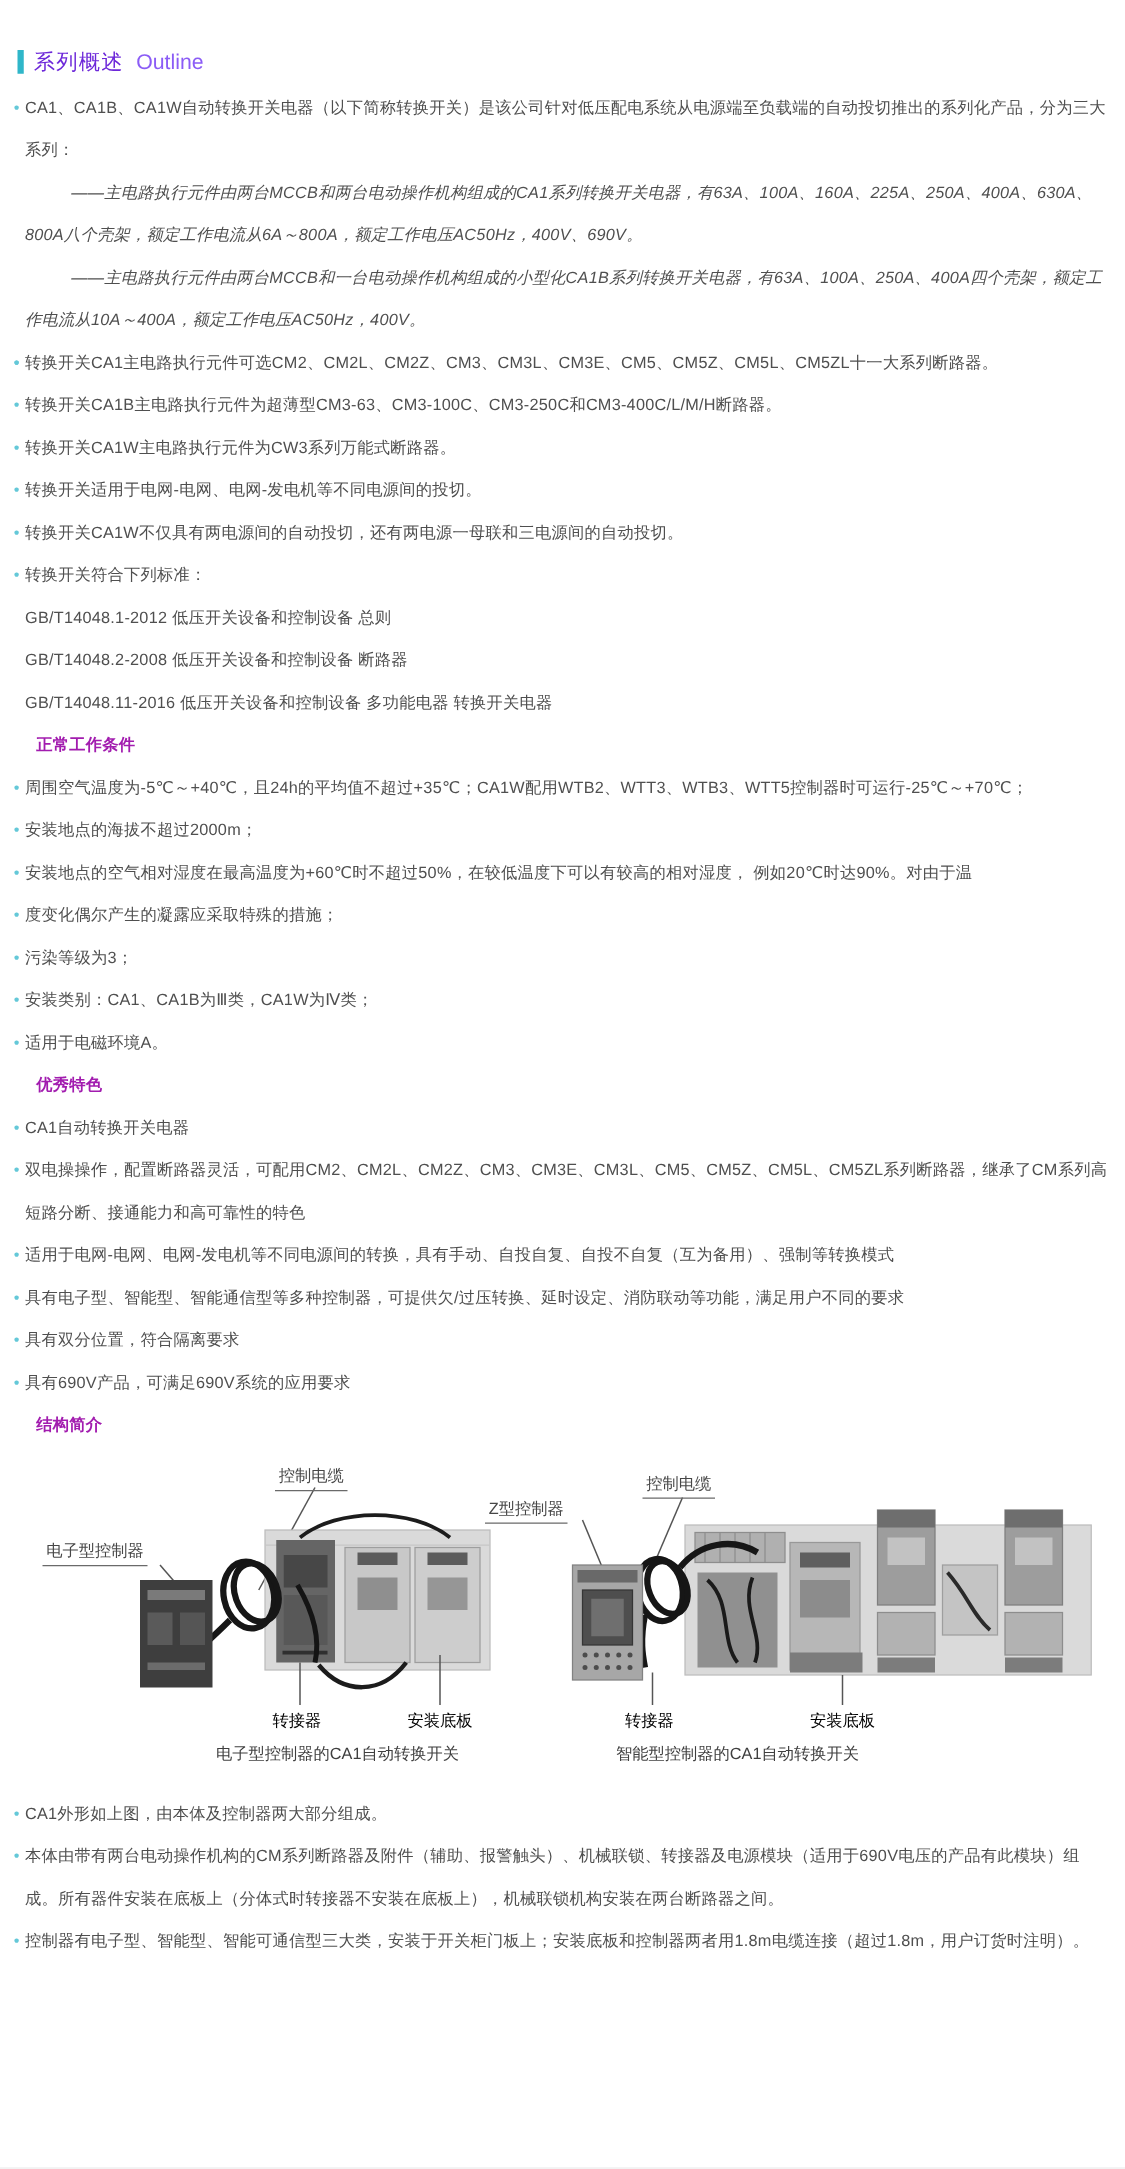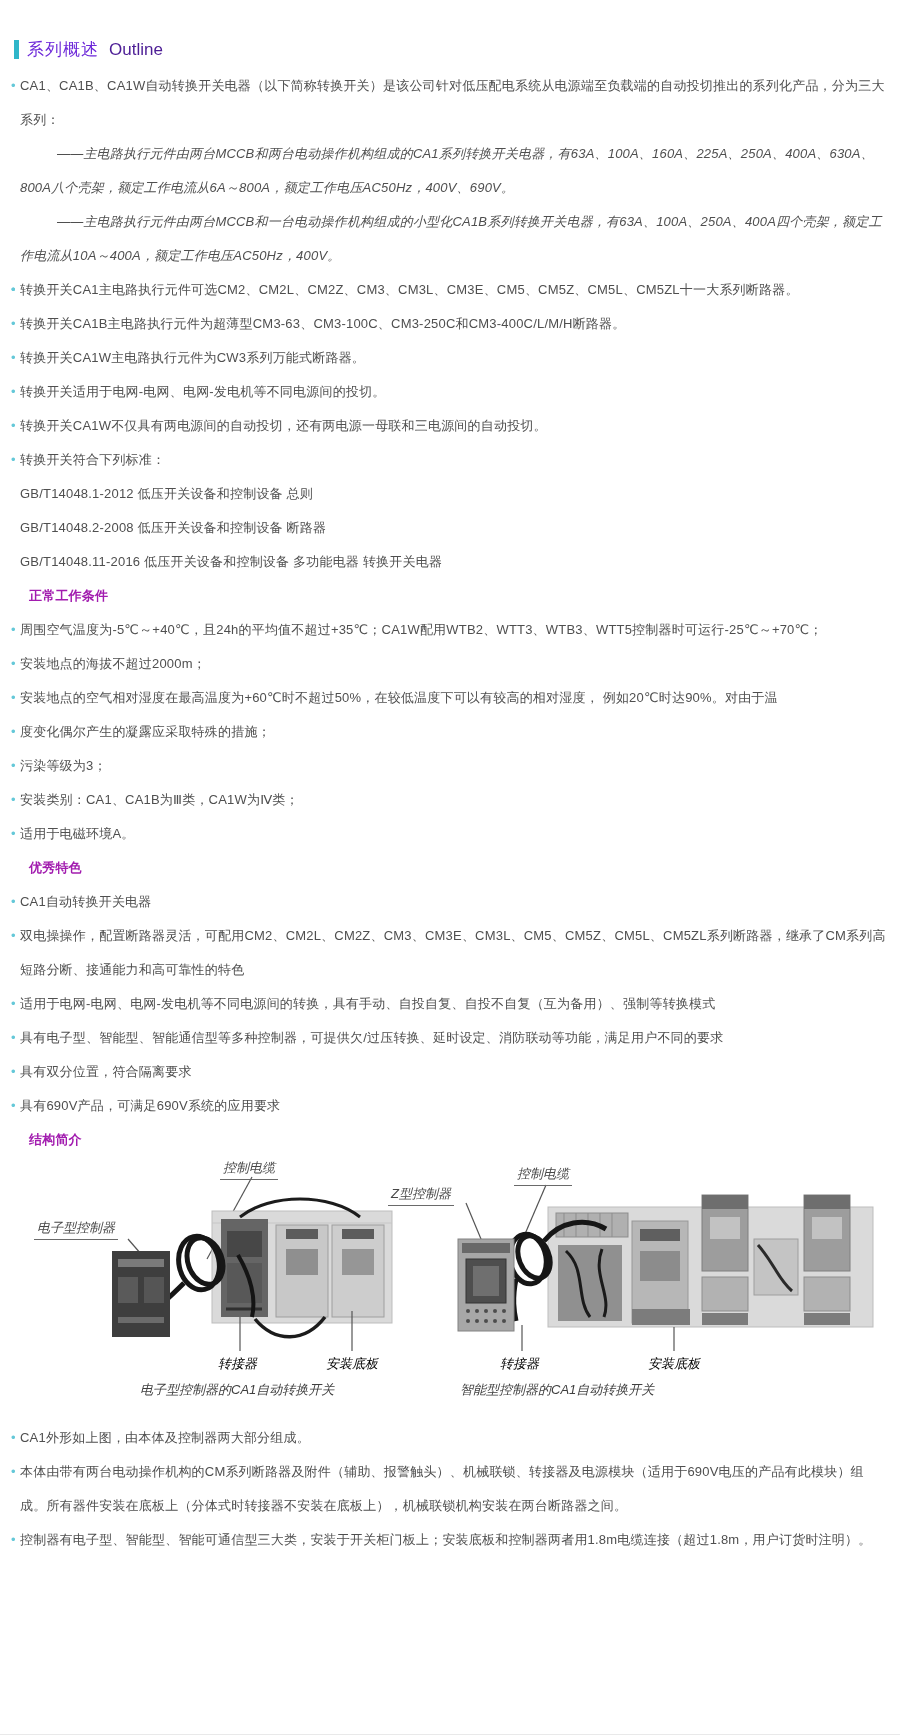--- a/index.html
+++ b/index.html
@@ -15,61 +15,60 @@
   }
   .sec-header{
     display:flex;align-items:center;
     padding:38px 0 6px 14px;
   }
   .sec-header .bar{
     display:inline-block;width:5px;height:19px;
     background:#2fb6c9;margin-right:8px;
   }
   .sec-header .title{font-size:17px;color:#6d28d9;letter-spacing:1px;}
-  .sec-header .subtitle{font-size:17px;color:#4c1d95;margin-left:10px;}
+  .sec-header .subtitle{font-size:17px;color:#8b5cf6;margin-left:10px;}
   .text-col{padding:2px 14px 0 20px;}
   .text-col p{
     margin:0;
     font-size:13px;
     line-height:34px;
     letter-spacing:0.2px;
   }
   .p-bullet{position:relative;}
   .p-bullet .dot{
     position:absolute;left:-9px;top:0;
     color:#64c8d8;font-size:13px;line-height:34px;
   }
   .p-dash{text-indent:37px;font-style:italic;}
   .p-plain{}
   .p-head{font-weight:bold;color:#a21caf;padding-left:9px;letter-spacing:0.5px;}
   
   .figures{
     position:relative;
     width:900px;height:260px;
-    margin-top:2px;
-    font-style:italic;
+    margin-top:15px;
   }
   .figures svg{position:absolute;left:0;top:0;}
   .fig-label{
     position:absolute;
     font-size:13px;color:#474747;
     border-bottom:1px solid #6a6a6a;
     padding:0 3px 2px 3px;
     white-space:nowrap;
     background:transparent;
   }
   .fig-sublabel{
     position:absolute;
     font-size:13px;color:#000000;
     white-space:nowrap;
   }
   .fig-caption{
     position:absolute;
     font-size:13px;color:#3f3f3f;
-    white-space:nowrap;
+    text-align:center;white-space:nowrap;
   }
 </style>
 </head>
 <body>
 
 <div class="page">
 
   <div class="sec-header">
     <span class="bar"></span>
     <span class="title">系列概述</span>

